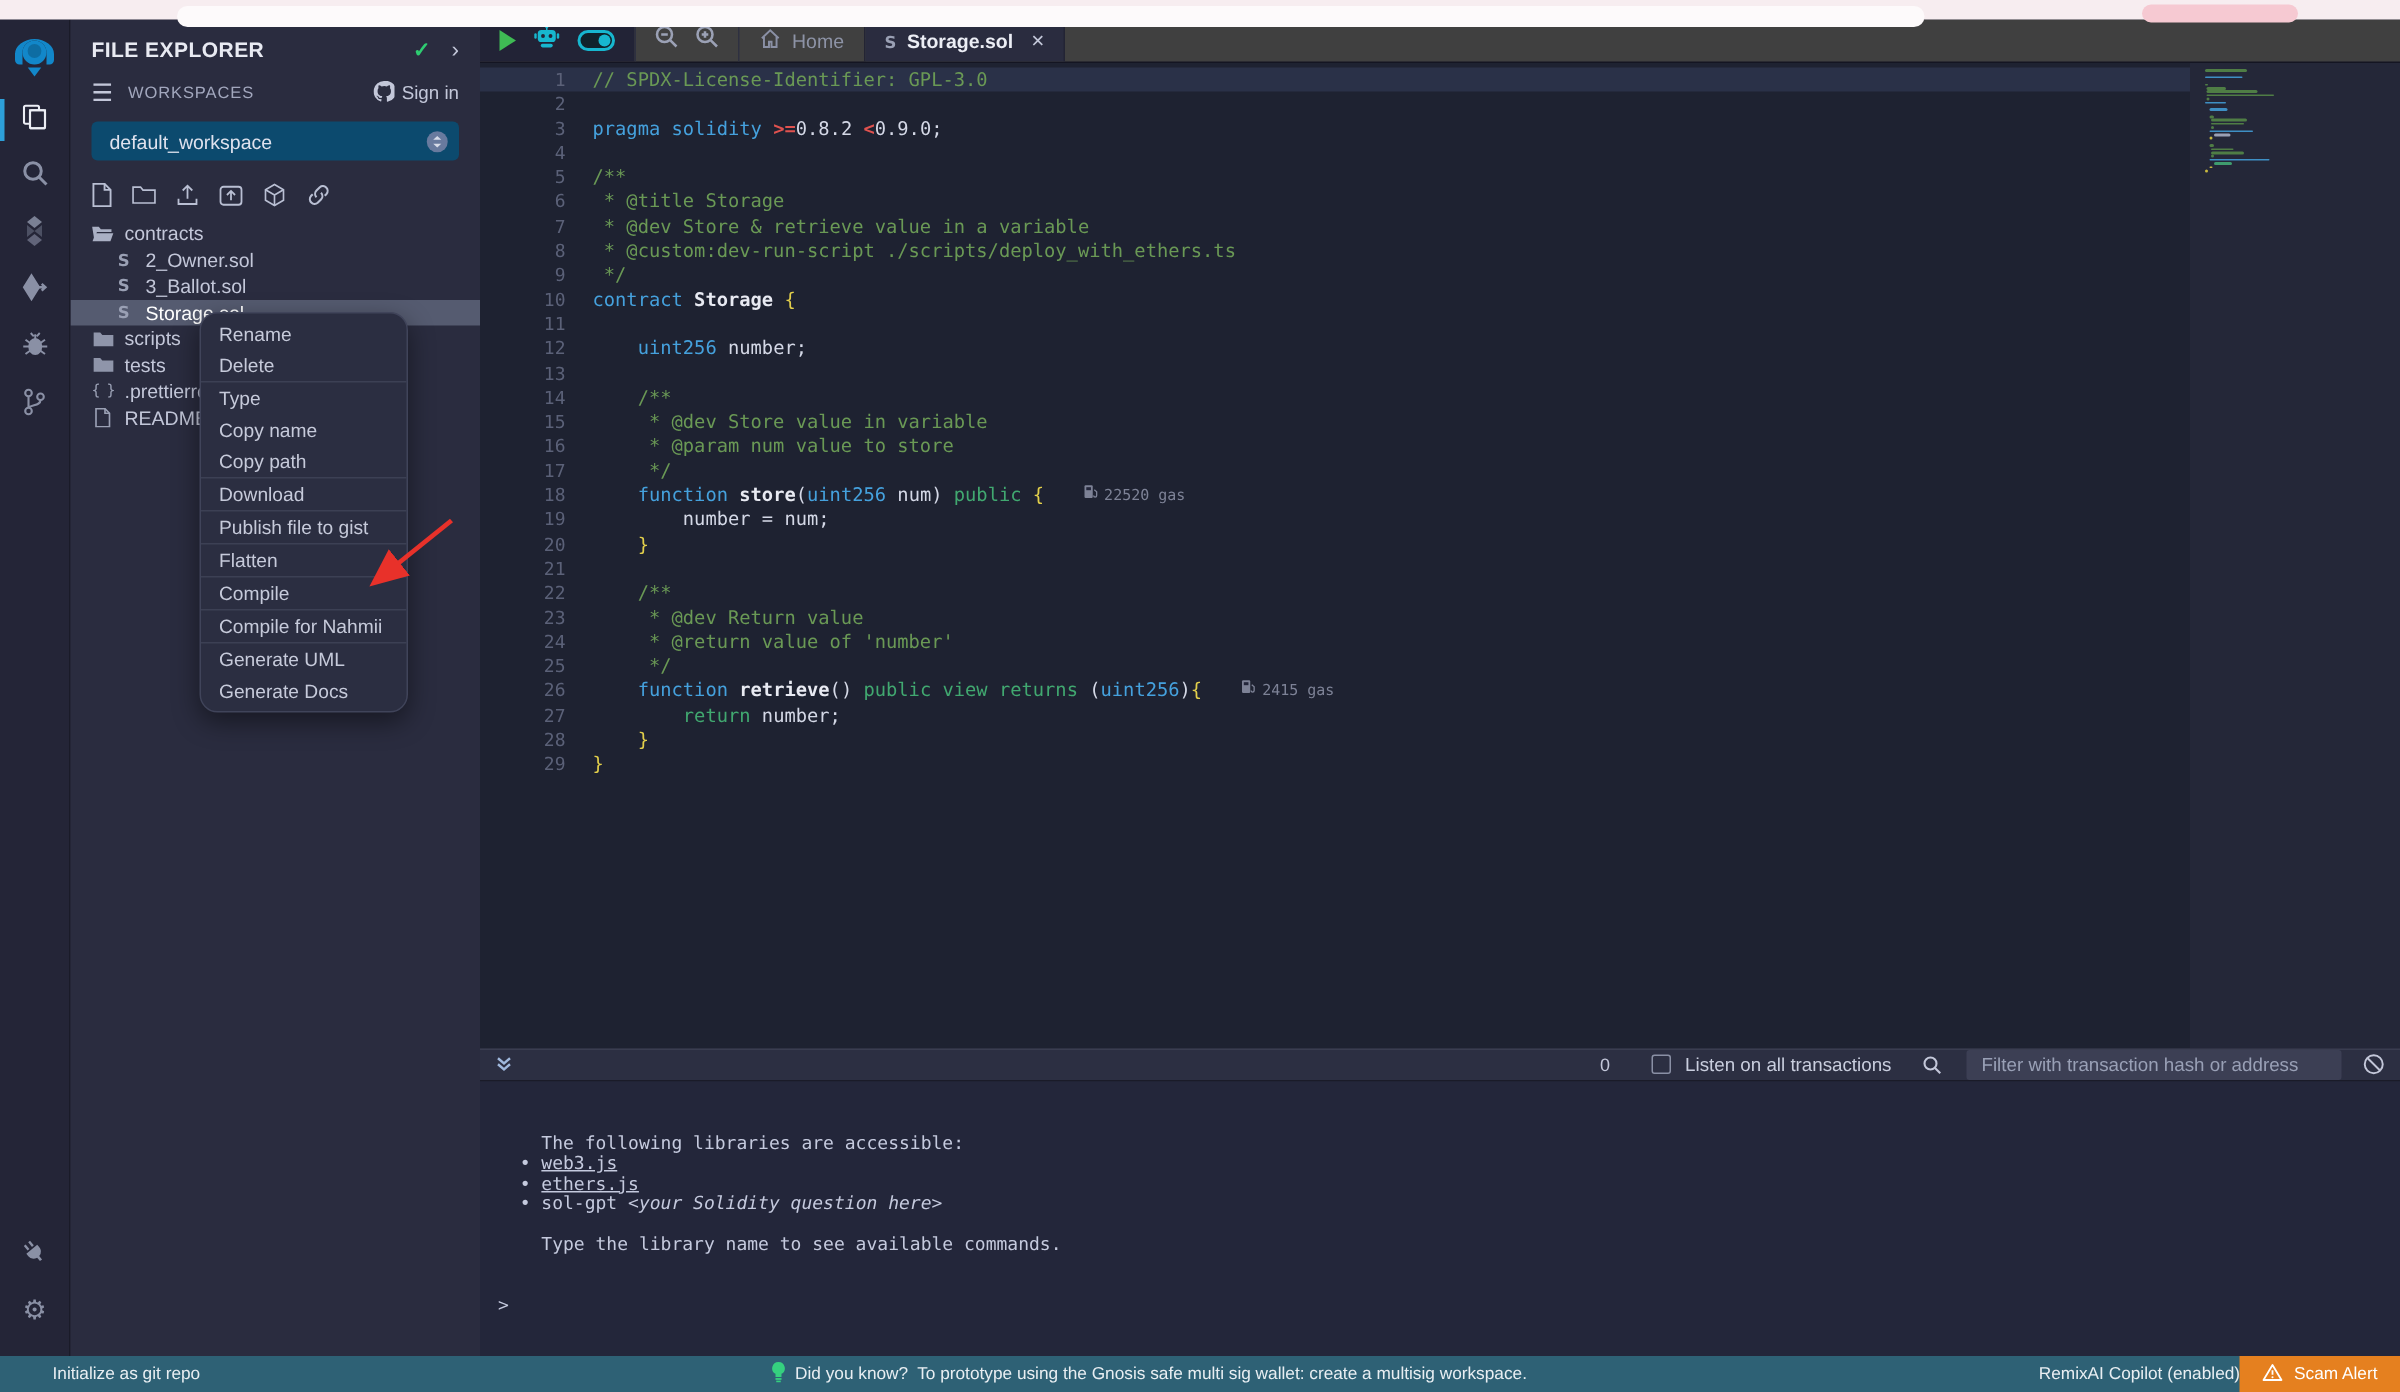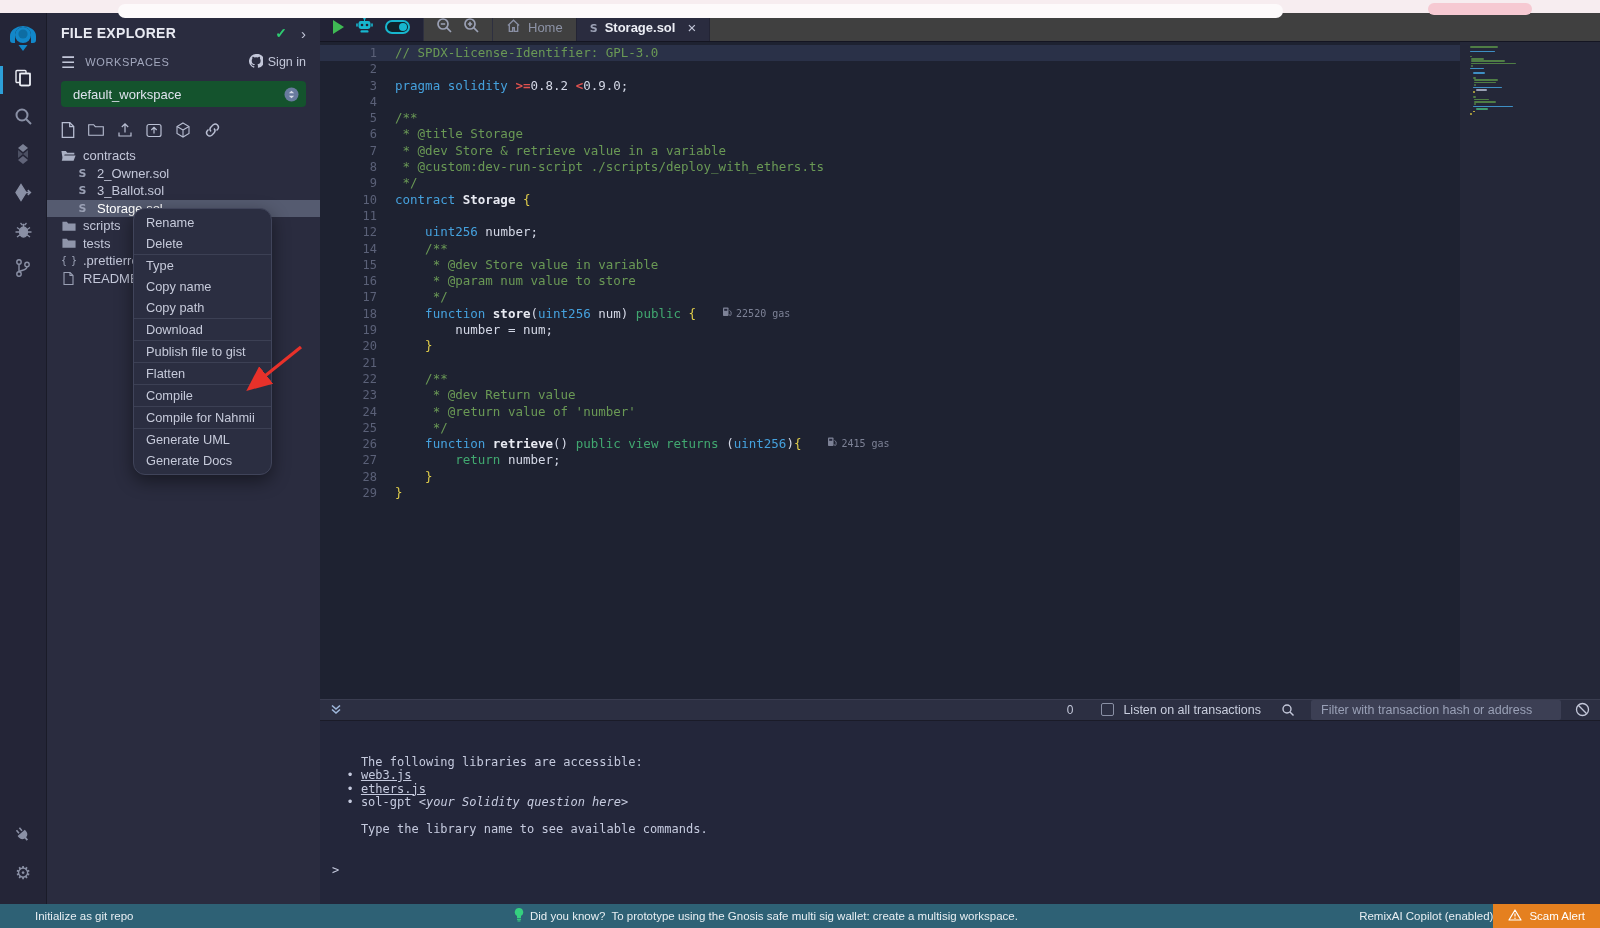--- a/index.html
+++ b/index.html
@@ -30,21 +30,21 @@
   
   .side-panel{width:273px;background:#2a2c3f;position:relative;overflow:hidden;flex:0 0 273px}
   .sp-header{height:30px;display:flex;align-items:center;padding:0 14px;margin-top:5px}
   .sp-title{font-size:14px;font-weight:bold;color:#e8eaf2;letter-spacing:.3px}
   .sp-check{margin-left:auto;color:#2ecc71;font-size:14px;font-weight:bold}
   .sp-chev{margin-left:14px;color:#c3c7d9;font-size:15px}
   .sp-ws-row{height:24px;display:flex;align-items:center;padding:0 14px;margin-top:2px}
   .hamburger{color:#c3c7d9;font-size:16px}
   .ws-label{margin-left:10px;font-size:11px;color:#a2a7bd;letter-spacing:.6px}
   .signin{margin-left:auto;display:flex;align-items:center;gap:5px;color:#c3c7d9;font-size:12.5px;cursor:pointer}
-  .ws-select{margin:7px 14px 0;height:26px;background:#14532d;border-radius:4px;display:flex;align-items:center;
+  .ws-select{margin:7px 14px 0;height:26px;background:#0c4a6e;border-radius:4px;display:flex;align-items:center;
              padding:0 7px 0 12px;color:#dfe2ee;font-size:13px;cursor:pointer}
   .ws-stepper{margin-left:auto;display:flex}
   .sp-toolbar{display:flex;gap:13px;padding:15px 0 7px 14px;align-items:center}
   .sp-toolbar .icon{cursor:pointer;display:flex}
   .tree{margin-top:2px}
   .tree-row{height:17.5px;display:flex;align-items:center;gap:7px;font-size:13px;color:#c3c7d9;cursor:pointer;white-space:nowrap}
   .tree-row.selected{background:#555b70;color:#fff}
   .tree-row .icon{display:flex;width:15px;justify-content:center}
   .sol-glyph{font-weight:bold;font-size:11px;color:#9aa0b4;font-family:"DejaVu Sans",sans-serif}
   .json-glyph{font-size:10px;color:#9aa0b4;letter-spacing:-1px;font-family:"DejaVu Sans Mono",monospace}
@@ -383,20 +383,21 @@
           <div class="code-row"><span class="ln">3</span><span class="code-text"><span class="tk-k">pragma solidity </span><span class="tk-o">&gt;=</span><span class="tk-p">0.8.2 </span><span class="tk-o">&lt;</span><span class="tk-p">0.9.0;</span></span></div>
           <div class="code-row"><span class="ln">4</span><span class="code-text"></span></div>
           <div class="code-row"><span class="ln">5</span><span class="code-text"><span class="tk-c">/**</span></span></div>
           <div class="code-row"><span class="ln">6</span><span class="code-text"><span class="tk-c"> * @title Storage</span></span></div>
           <div class="code-row"><span class="ln">7</span><span class="code-text"><span class="tk-c"> * @dev Store &amp; retrieve value in a variable</span></span></div>
           <div class="code-row"><span class="ln">8</span><span class="code-text"><span class="tk-c"> * @custom:dev-run-script ./scripts/deploy_with_ethers.ts</span></span></div>
           <div class="code-row"><span class="ln">9</span><span class="code-text"><span class="tk-c"> */</span></span></div>
           <div class="code-row"><span class="ln">10</span><span class="code-text"><span class="tk-k">contract </span><span class="tk-b">Storage </span><span class="tk-y">{</span></span></div>
           <div class="code-row"><span class="ln">11</span><span class="code-text"></span></div>
           <div class="code-row"><span class="ln">12</span><span class="code-text"><span class="tk-p">    </span><span class="tk-k">uint256 </span><span class="tk-p">number;</span></span></div>
+          <div class="code-row"><span class="ln">13</span><span class="code-text"></span></div>
           <div class="code-row"><span class="ln">14</span><span class="code-text"><span class="tk-c">    /**</span></span></div>
           <div class="code-row"><span class="ln">15</span><span class="code-text"><span class="tk-c">     * @dev Store value in variable</span></span></div>
           <div class="code-row"><span class="ln">16</span><span class="code-text"><span class="tk-c">     * @param num value to store</span></span></div>
           <div class="code-row"><span class="ln">17</span><span class="code-text"><span class="tk-c">     */</span></span></div>
           <div class="code-row"><span class="ln">18</span><span class="code-text"><span class="tk-p">    </span><span class="tk-k">function </span><span class="tk-b">store</span><span class="tk-p">(</span><span class="tk-k">uint256</span><span class="tk-p"> num) </span><span class="tk-g">public </span><span class="tk-y">{</span><span class="gas"><span class="icon"><svg width="10" height="11" viewBox="0 0 10 11">
                     <rect x="1" y="1.5" width="5.5" height="8.5" rx=".8" fill="#7d8296"></rect>
                     <rect x="2.2" y="2.8" width="3.1" height="2" fill="#23263a"></rect>
                     <path d="M7.5 4.5l1.6 1.3v2.6a1 1 0 0 1-2 0" fill="none" stroke="#7d8296" stroke-width=".9"></path>
                   </svg></span><span>22520 gas</span></span></span></div>
           <div class="code-row"><span class="ln">19</span><span class="code-text"><span class="tk-p">        number = num;</span></span></div>

